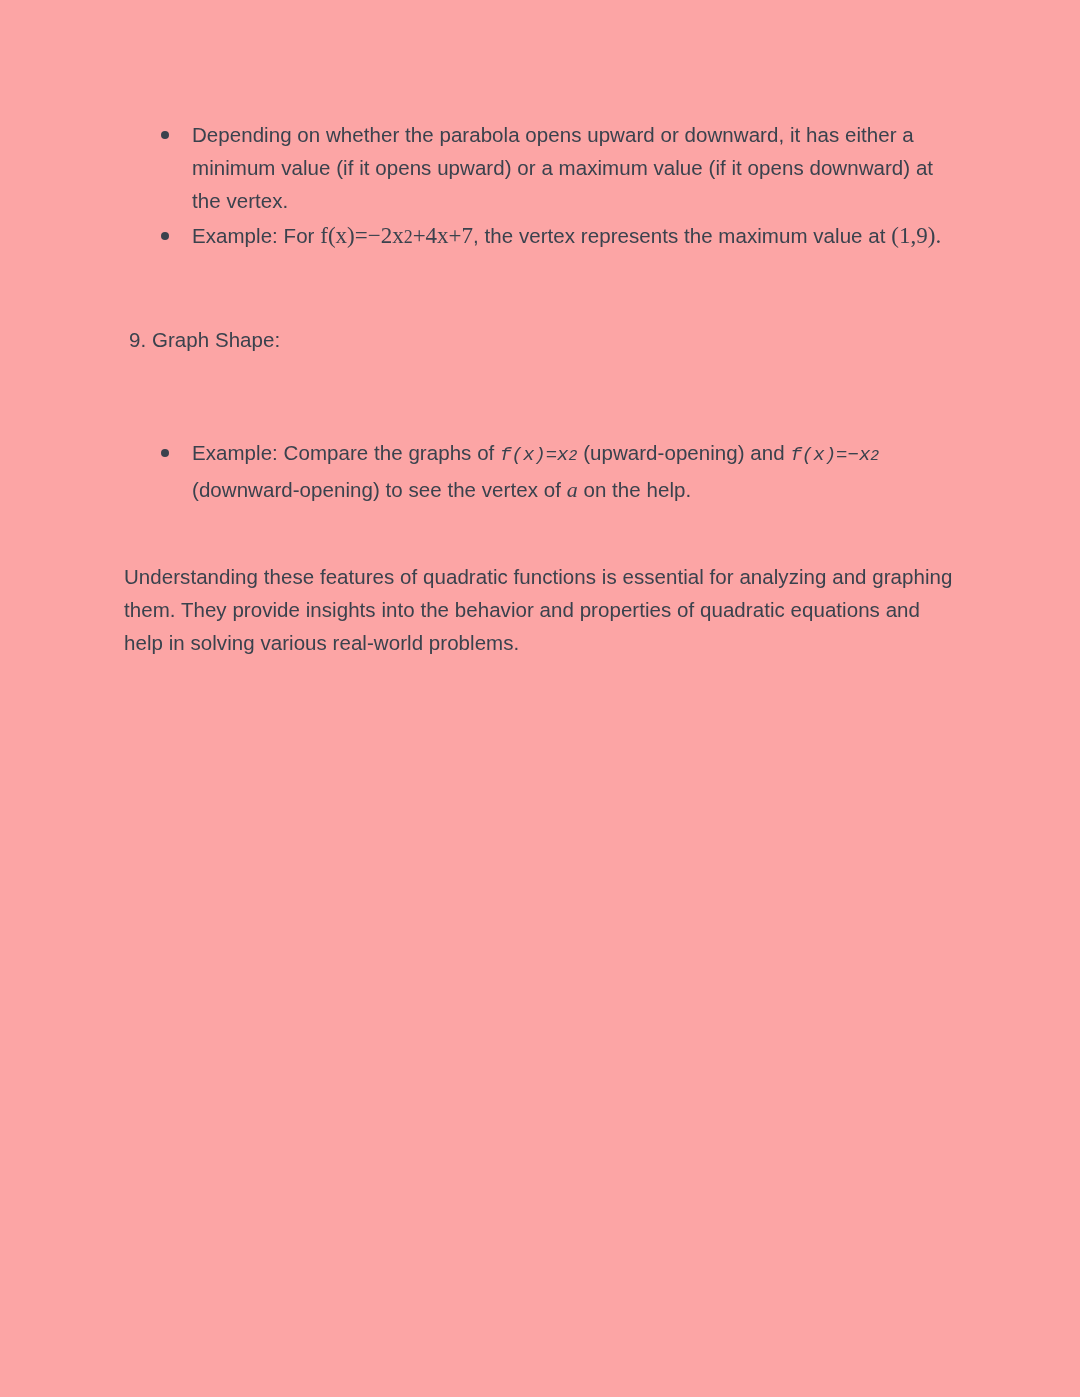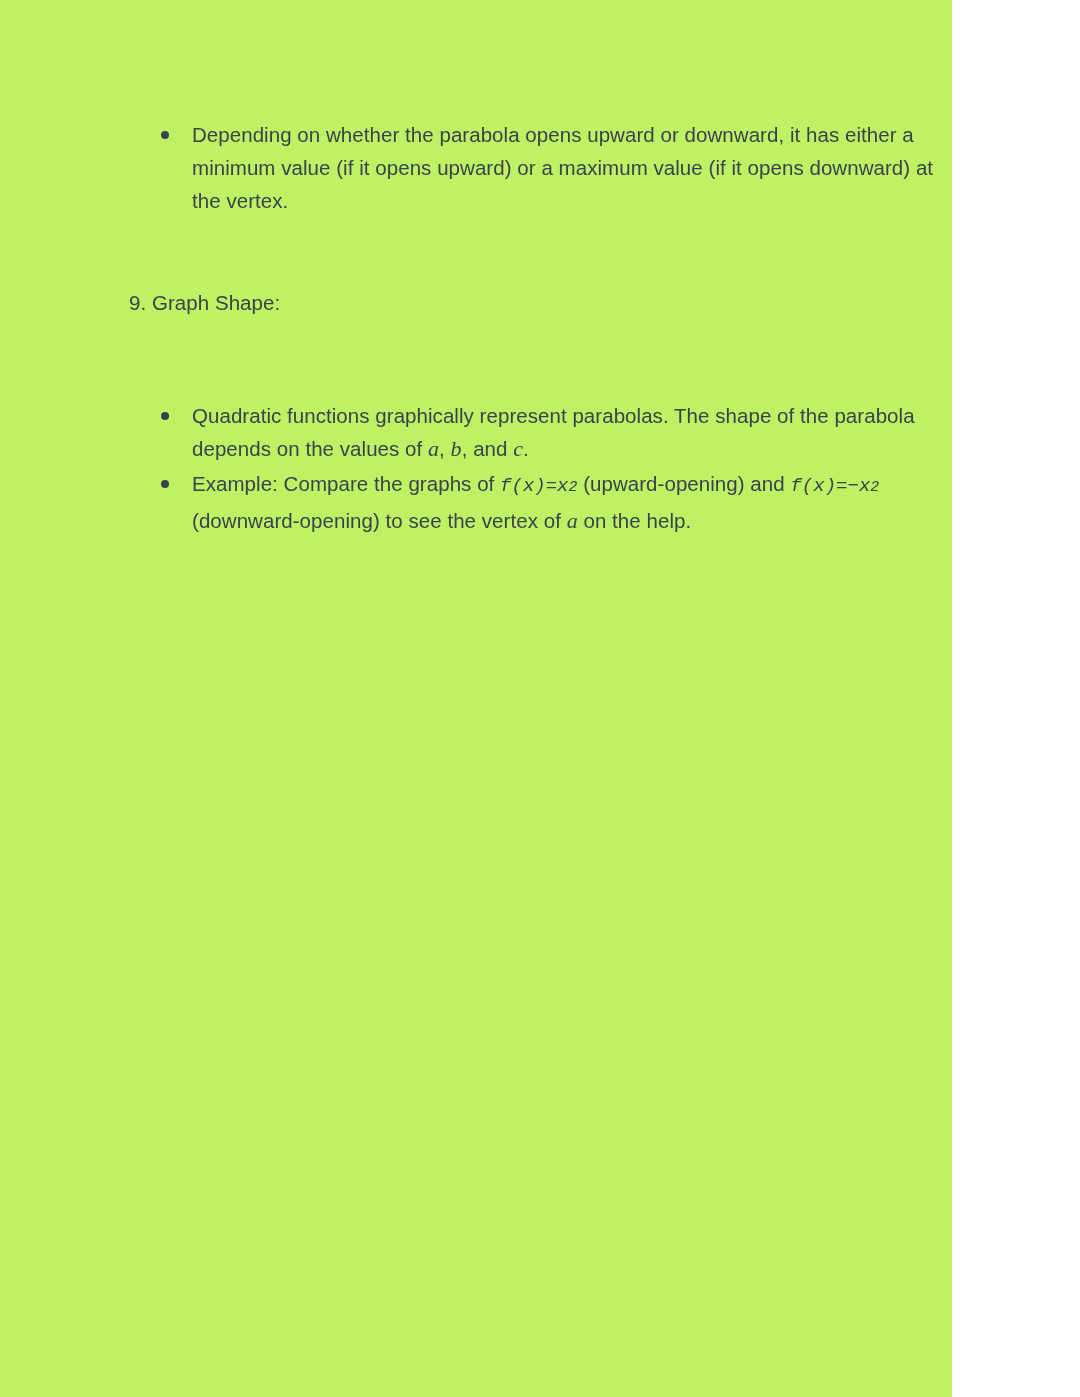--- a/index.html
+++ b/index.html
@@ -10,23 +10,23 @@
   body {
     width: 1080px;
     height: 1397px;
     font-family: "Liberation Sans", sans-serif;
     color: #3a424d;
     -webkit-font-smoothing: antialiased;
   }
 
   .page {
     position: relative;
-    width: 952px;
+    width: 1080px;
     height: 1397px;
-    background: #bef264;
+    background: #fca5a5;
     box-sizing: border-box;
     padding: 0;
     overflow: hidden;
   }
 
   .content {
     position: absolute;
     left: 124px;
     top: 118px;
     width: 836px;
@@ -116,40 +116,41 @@
 <div class="page">
   <div class="content">
 
     <ul class="bullets">
 
       <li>
         <span class="bullet-dot"></span>
         <span>Depending on whether the parabola opens upward or downward, it has either a minimum value (if it opens upward) or a maximum value (if it opens downward) at the vertex.</span>
       </li>
 
+      <li>
+        <span class="bullet-dot"></span>
+        <span>Example: For </span><span class="math"><span>f(x)=−2x</span><span class="exp">2</span><span>+4x+7</span></span><span>, the vertex represents the maximum value at </span><span class="paren">(1,9)</span><span class="paren">.</span>
+      </li>
 
     </ul>
 
     <div class="gap-before-heading"></div>
 
     <div class="heading">9. Graph Shape:</div>
 
     <div class="gap-after-heading"></div>
 
     <ul class="bullets">
 
-      <li>
-        <span class="bullet-dot"></span>
-        <span>Quadratic functions graphically represent parabolas. The shape of the parabola depends on the values of </span><span class="var">a</span><span>, </span><span class="var">b</span><span>, and </span><span class="var">c</span><span>.</span>
-      </li>
 
       <li>
         <span class="bullet-dot"></span>
         <span>Example: Compare the graphs of </span><span class="math-i"><span>f(x)=x</span><span class="exp">2</span></span><span> (upward-opening) and </span><span class="math-i"><span>f(x)=−x</span><span class="exp">2</span></span><span> (downward-opening) to see the vertex of </span><span class="var">a</span><span> on the help.</span>
       </li>
 
     </ul>
 
     <div class="gap-before-para"></div>
 
+    <p class="para">Understanding these features of quadratic functions is essential for analyzing and graphing them. They provide insights into the behavior and properties of quadratic equations and help in solving various real-world problems.</p>
 
   </div>
 </div>
 
 </body></html>

